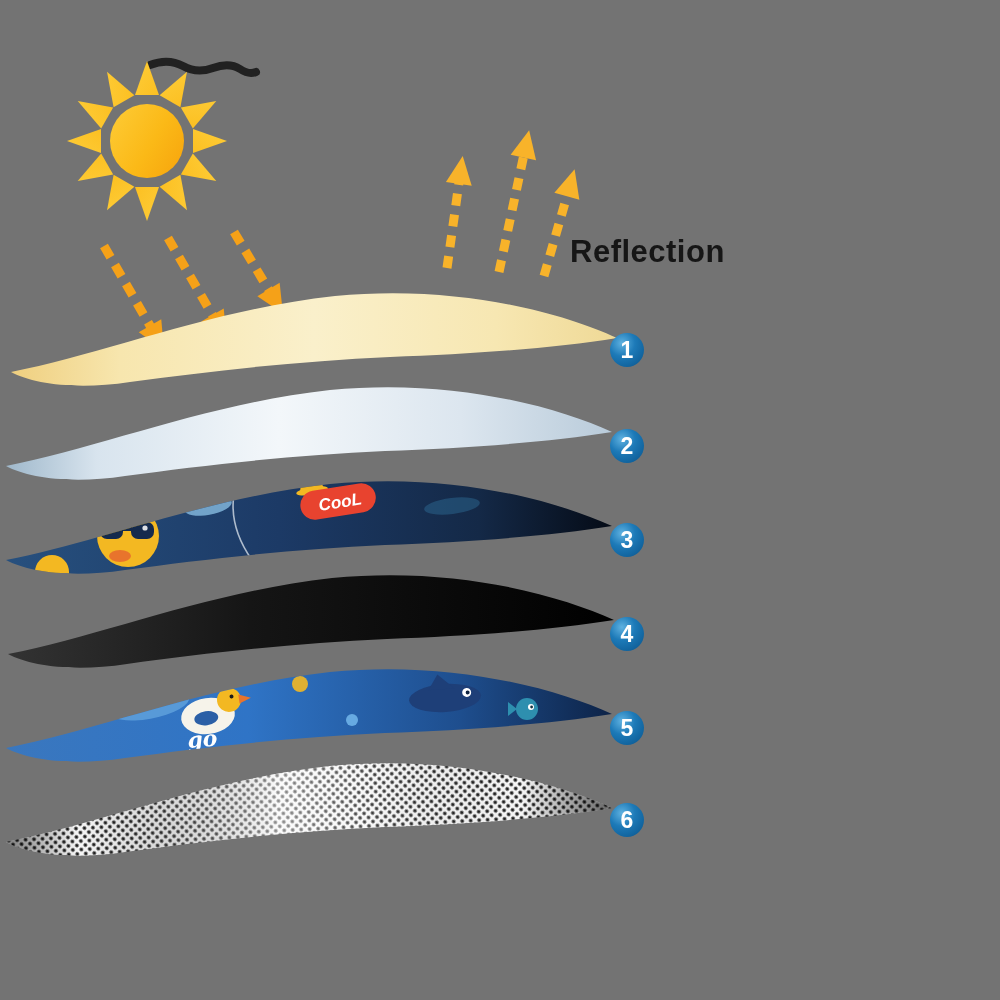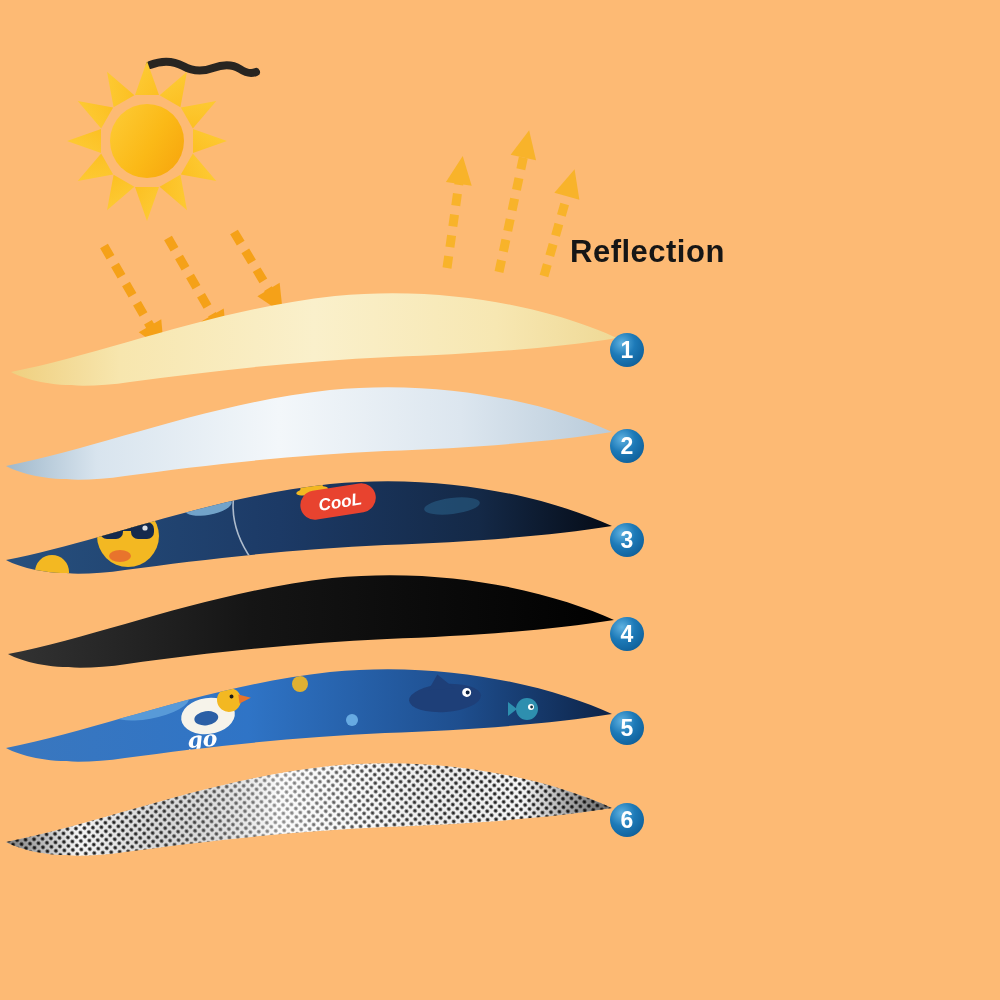--- a/index.html
+++ b/index.html
@@ -1,17 +1,17 @@
 <!DOCTYPE html>
 <html><head>
 <meta charset="utf-8">
 <style>
   html,body{margin:0;padding:0;background:#ffffff;}
   .stage{
-    position:relative;width:1000px;height:1000px;background:#fdba74;overflow:hidden;
+    position:relative;width:1000px;height:1000px;background:#737373;overflow:hidden;
     font-family:"Liberation Sans",sans-serif;
   }
   svg{display:block;}
   .reflection-label{font-family:"Liberation Sans",sans-serif;font-size:31px;font-weight:700;fill:#161616;letter-spacing:0.5px;}
   .badge-num{font-family:"Liberation Sans",sans-serif;font-size:23px;font-weight:700;fill:#ffffff;}
   .cool-text{font-family:"Liberation Sans",sans-serif;font-size:17px;font-weight:700;font-style:italic;fill:#ffffff;}
   .go-text{font-family:"DejaVu Serif",serif;font-size:22px;font-weight:700;font-style:italic;fill:#ffffff;}
 </style>
 </head>
 <body>

